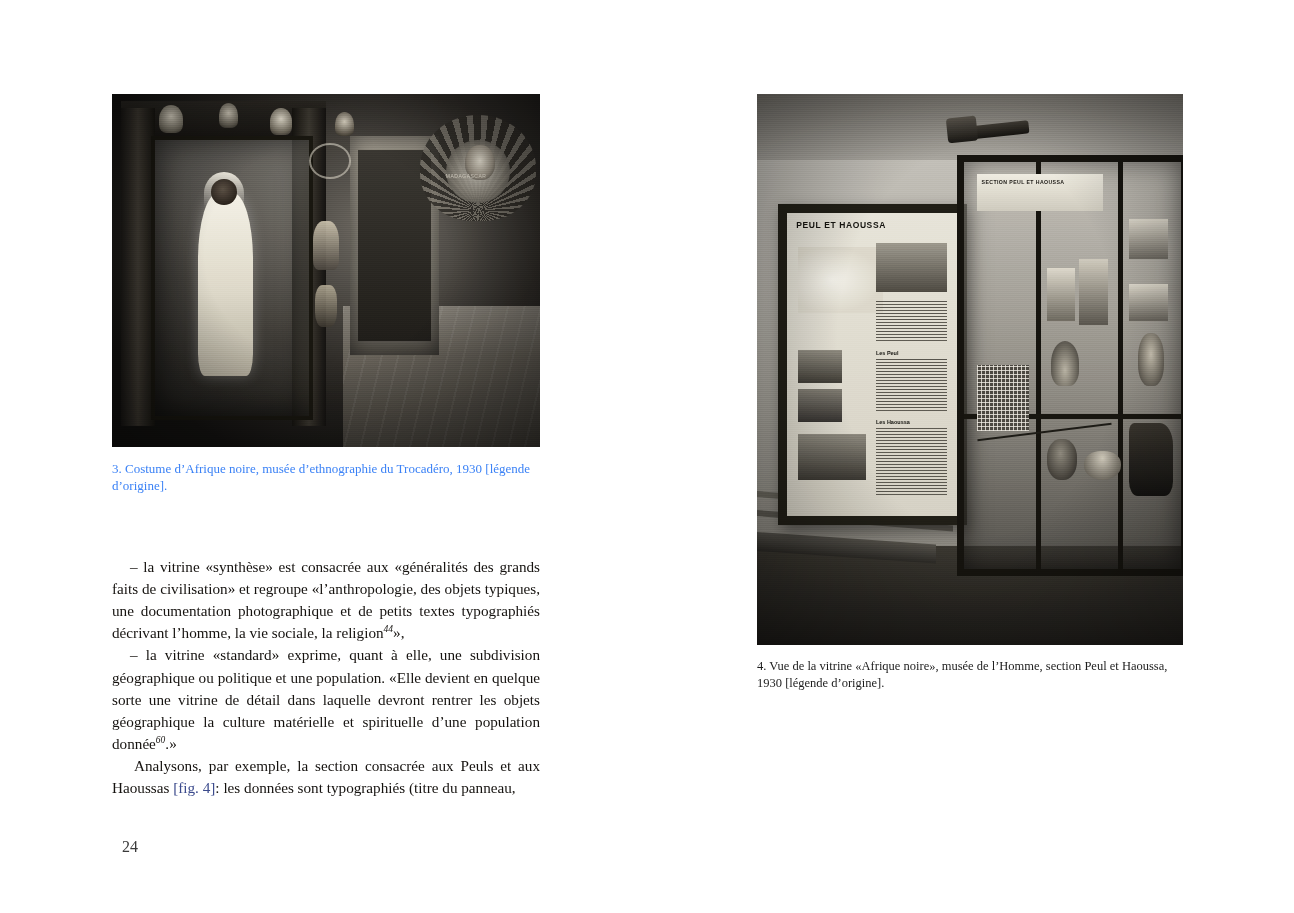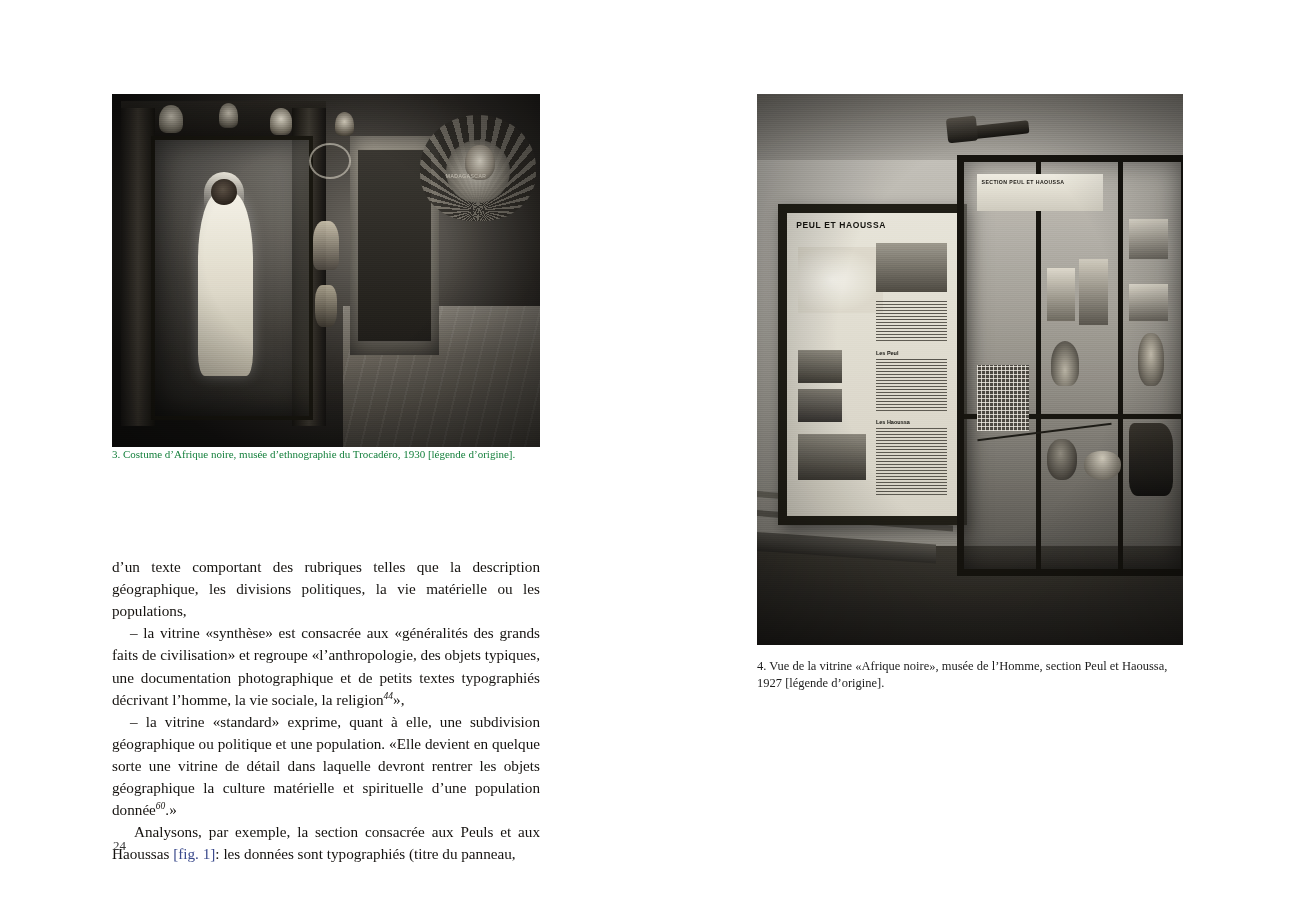--- a/index.html
+++ b/index.html
@@ -31,23 +31,24 @@
     width: 428px;
   }
   .fig3-frame {
     width: 428px;
     height: 353px;
     position: relative;
     overflow: hidden;
     background: #100f0d;
   }
   .fig3-caption {
-    font-size: 11px;
+    margin-top: 13px;
+    font-size: 13px;
     line-height: 1.32;
-    color: #15803d;
+    color: #3b82f6;
     width: 430px;
   }
 
   .body-text {
     position: absolute;
     left: 112px;
     top: 556px;
     width: 428px;
     font-size: 15.2px;
     line-height: 1.455;
@@ -69,23 +70,23 @@
     vertical-align: super;
     line-height: 0;
     font-style: italic;
   }
   .figref {
     color: #3b4a8c;
   }
 
   .folio {
     position: absolute;
-    left: 113px;
+    left: 122px;
     top: 838px;
-    font-size: 13px;
+    font-size: 16px;
     color: #3a3a3a;
   }
 
   
   .right-col {
     position: absolute;
     left: 757px;
     top: 94px;
     width: 426px;
   }
@@ -403,24 +404,23 @@
       <div class="p3 p3-smallobj2"></div>
       <div class="p3 p3-label">MADAGASCAR</div>
       <div class="p3 p3-vignette"></div>
       <div class="p3 p3-grain"></div>
     </div>
 
     <div class="fig3-caption">3. Costume d’Afrique noire, musée d’ethnographie du Trocadéro, 1930 [légende d’origine].</div>
   </div>
 
   <div class="body-text">
-    <p><span>d’un texte comportant des rubriques telles que la description géographique, les divisions politiques, la vie matérielle ou les populations,</span></p>
     <p class="indent"><span>– la vitrine «synthèse» est consacrée aux «généralités des grands faits de civilisation» et regroupe «l’anthropologie, des objets typiques, une documentation photographique et de petits textes typographiés décrivant l’homme, la vie sociale, la religion</span><sup>44</sup><span>»,</span></p>
     <p class="indent"><span>– la vitrine «standard» exprime, quant à elle, une subdivision géographique ou politique et une population. «Elle devient en quelque sorte une vitrine de détail dans laquelle devront rentrer les objets géographique la culture matérielle et spirituelle d’une population donnée</span><sup>60</sup><span>.»</span></p>
-    <p class="indent-big"><span>Analysons, par exemple, la section consacrée aux Peuls et aux Haoussas </span><span class="figref">[fig. 1]</span><span>: les données sont typographiés (titre du panneau,</span></p>
+    <p class="indent-big"><span>Analysons, par exemple, la section consacrée aux Peuls et aux Haoussas </span><span class="figref">[fig. 4]</span><span>: les données sont typographiés (titre du panneau,</span></p>
   </div>
 
   <div class="folio">24</div>
 
   <div class="right-col">
 
     <div class="fig4-frame">
       <div class="p4 p4-wall"></div>
       <div class="p4 p4-wall-top"></div>
       <div class="p4 p4-floor"></div>
@@ -463,16 +463,16 @@
         <div class="p4-bowl"></div>
         <div class="p4-dark-obj"></div>
       </div>
 
       <div class="p4 p4-lamp-arm"></div>
       <div class="p4 p4-lamp-head"></div>
       <div class="p4 p4-vignette"></div>
       <div class="p4 p4-grain"></div>
     </div>
 
-    <div class="fig4-caption">4. Vue de la vitrine «Afrique noire», musée de l’Homme, section Peul et Haoussa, 1927 [légende d’origine].</div>
+    <div class="fig4-caption">4. Vue de la vitrine «Afrique noire», musée de l’Homme, section Peul et Haoussa, 1930 [légende d’origine].</div>
   </div>
 
 </div>
 
 </body></html>

